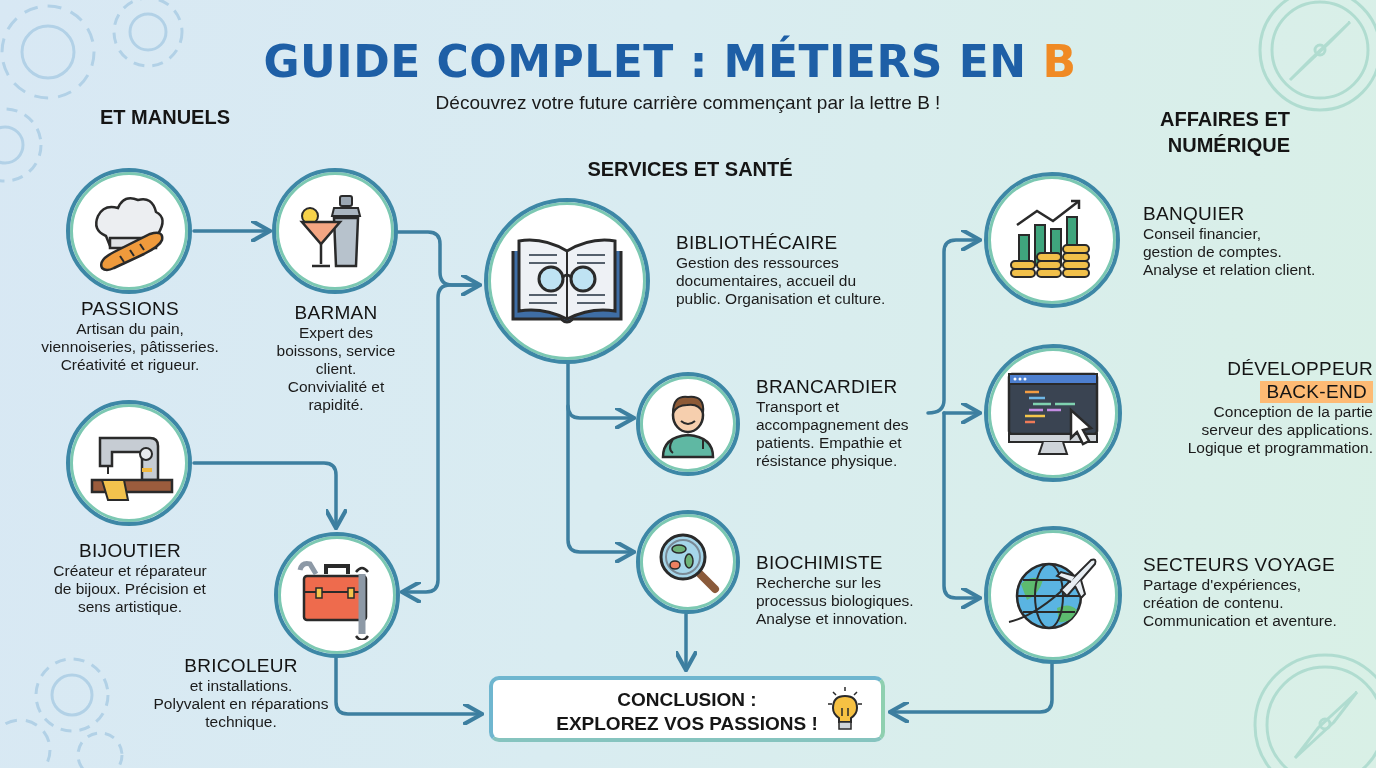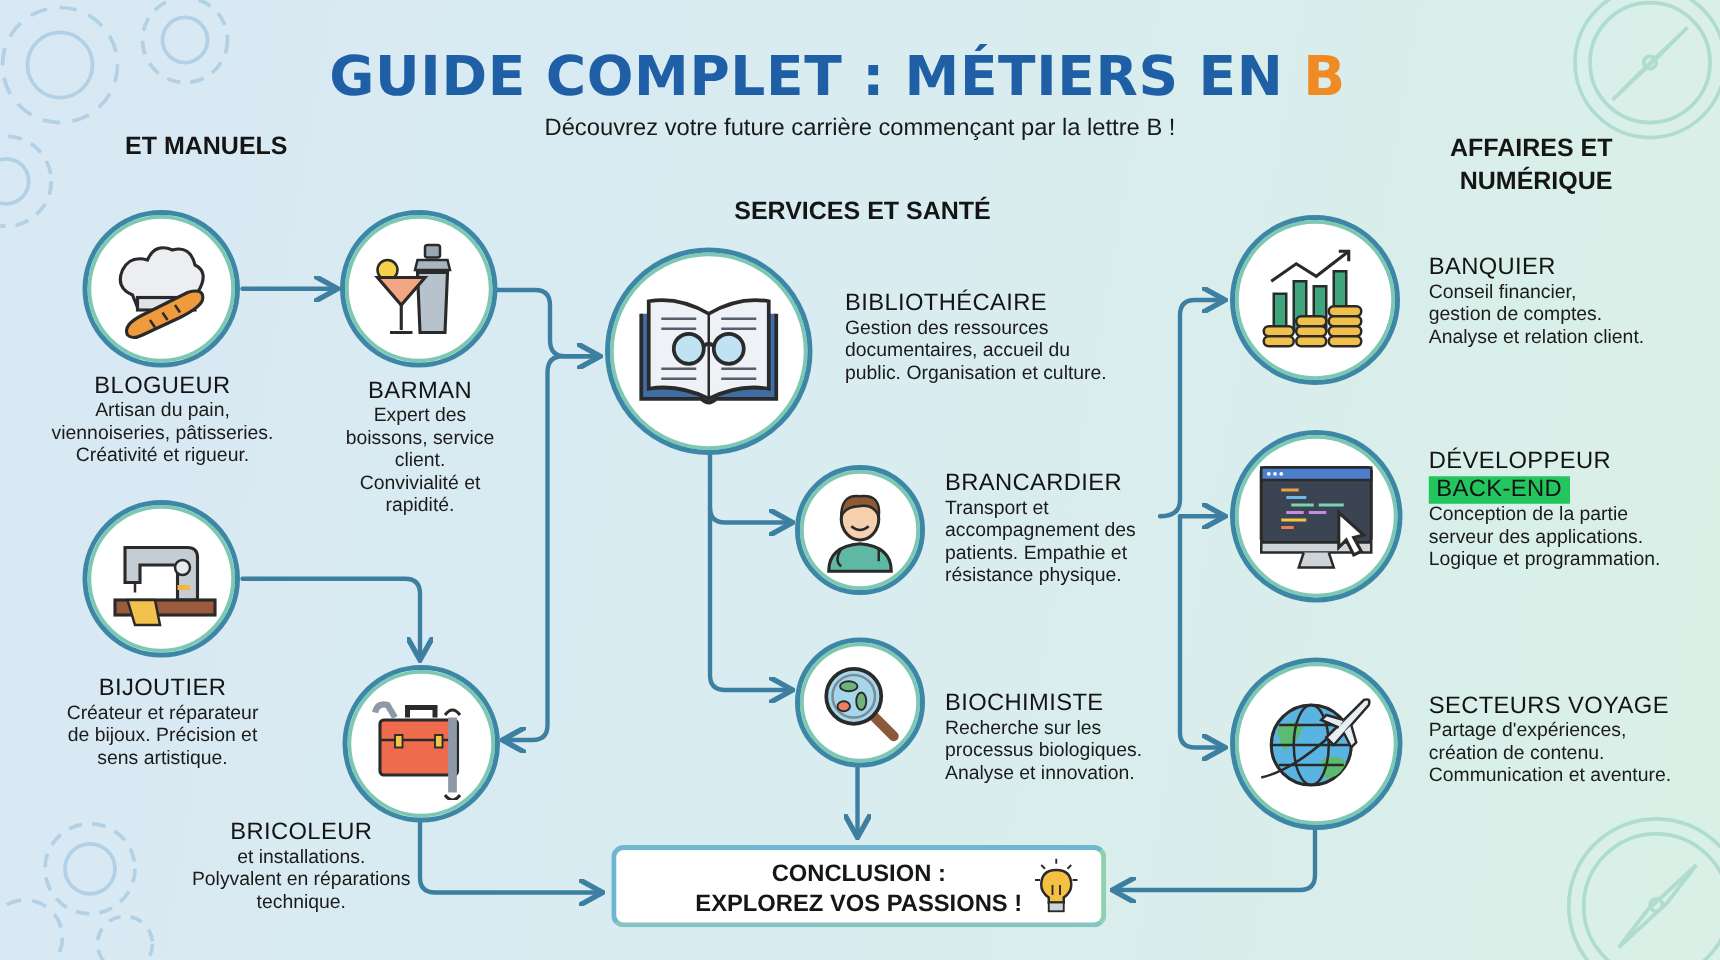--- a/index.html
+++ b/index.html
@@ -12,21 +12,21 @@
   .title .accent { color:#f08a24; }
   .subtitle { left:0; width:1376px; top:92px; text-align:center; font-size:19px; color:#1a1a1a; }
   .section { font-size:20px; font-weight:bold; text-align:center; line-height:26px; color:#151515; }
   .circle { position:absolute; border-radius:50%; background:#fff; box-sizing:border-box;
     border:4px solid #3d87a6; box-shadow: inset 0 0 0 3px #7cc8b2; display:flex; align-items:center; justify-content:center; }
   .circle svg { display:block; }
   .job { position:absolute; }
   .job .name { font-size:19px; font-weight:normal; color:#141414; letter-spacing:0.3px; }
   .job .desc { font-size:15.5px; line-height:18px; color:#1b1b1b; }
   .center { text-align:center; }
-  .badge { display:inline-block; background:#22c55e; padding:0 6px; margin-top:1px; }
+  .badge { display:inline-block; background:#fdba74; padding:0 6px; margin-top:1px; }
   .conclusion { left:489px; top:676px; width:396px; height:66px; border-radius:10px; box-sizing:border-box;
     background:#fff; border:4px solid #6fb6cf; border-right-color:#8fd0b0; border-bottom-color:#86c4bf;
     text-align:center; font-weight:bold; font-size:19px; line-height:24px; padding-top:8px; }
   .conclusion .bulb { position:absolute; right:18px; top:6px; }
   svg.lines { position:absolute; left:0; top:0; }
 </style>
 </head>
 <body>
 
 <svg class="lines" width="1376" height="768">
@@ -92,21 +92,21 @@
 
 <div class="circle" style="left:66px; top:168px; width:126px; height:126px;">
   <svg width="90" height="90" viewBox="0 0 90 90">
     <path d="M22 50 Q8 44 14 30 Q20 18 34 22 Q40 8 54 14 Q68 10 72 26 Q84 32 74 48 L72 60 H26 Z" fill="#eceef1" stroke="#2a2a2a" stroke-width="2.5"></path>
     <rect x="26" y="52" width="46" height="10" fill="#dfe2e6" stroke="#2a2a2a" stroke-width="2.5"></rect>
     <path d="M18 82 Q14 74 30 66 L66 48 Q80 44 78 54 Q76 60 60 68 L30 82 Q22 86 18 82 Z" fill="#ef9a3c" stroke="#2a2a2a" stroke-width="2.5"></path>
     <path d="M36 70 l4 6 M46 64 l4 6 M56 58 l4 6" stroke="#2a2a2a" stroke-width="2"></path>
   </svg>
 </div>
 <div class="job center" style="left:20px; top:298px; width:220px;">
-  <div class="name">BLOGUEUR</div>
+  <div class="name">PASSIONS</div>
   <div class="desc">Artisan du pain,</div>
   <div class="desc">viennoiseries, pâtisseries.</div>
   <div class="desc">Créativité et rigueur.</div>
 </div>
 
 <div class="circle" style="left:272px; top:168px; width:126px; height:126px;">
   <svg width="90" height="90" viewBox="0 0 90 90">
     <rect x="50" y="10" width="12" height="10" rx="2" fill="#9aa6b2" stroke="#2a2a2a" stroke-width="2"></rect>
     <path d="M44 22 H68 L70 30 H42 Z" fill="#aab5c0" stroke="#2a2a2a" stroke-width="2"></path>
     <path d="M44 32 H68 L66 80 H46 Z" fill="#b7c2cc" stroke="#2a2a2a" stroke-width="2.5"></path>
@@ -255,21 +255,21 @@
         <path d="M28 36 H46 M50 36 H70" stroke="#7fd2b0"></path>
         <path d="M24 42 H38 M42 42 H56" stroke="#c48de3"></path>
         <path d="M20 48 H40" stroke="#f5c64b"></path>
         <path d="M20 54 H30" stroke="#ee7a58"></path>
       </g>
     <rect x="4" y="66" width="88" height="8" fill="#cfd4d9" stroke="#2a2a2a" stroke-width="2"></rect>
     <path d="M38 74 L34 86 H62 L58 74" fill="#cfd4d9" stroke="#2a2a2a" stroke-width="2"></path>
     <path d="M66 42 L66 70 L72 64 L78 76 L84 73 L78 62 L86 60 Z" fill="#fff" stroke="#2a2a2a" stroke-width="2.5"></path>
   </svg>
 </div>
-<div class="job" style="left:1143px; top:358px; width:230px;">
+<div class="job" style="left:1143px; top:358px; width:230px;text-align:right;">
   <div class="name">DÉVELOPPEUR</div>
   <div class="name"><span class="badge">BACK-END</span></div>
   <div class="desc">Conception de la partie</div>
   <div class="desc">serveur des applications.</div>
   <div class="desc">Logique et programmation.</div>
 </div>
 
 <div class="circle" style="left:984px; top:526px; width:138px; height:138px;">
   <svg width="96" height="90" viewBox="0 0 96 90">
     <circle cx="44" cy="46" r="32" fill="#5ab4e2" stroke="#2a2a2a" stroke-width="2.5"></circle>

